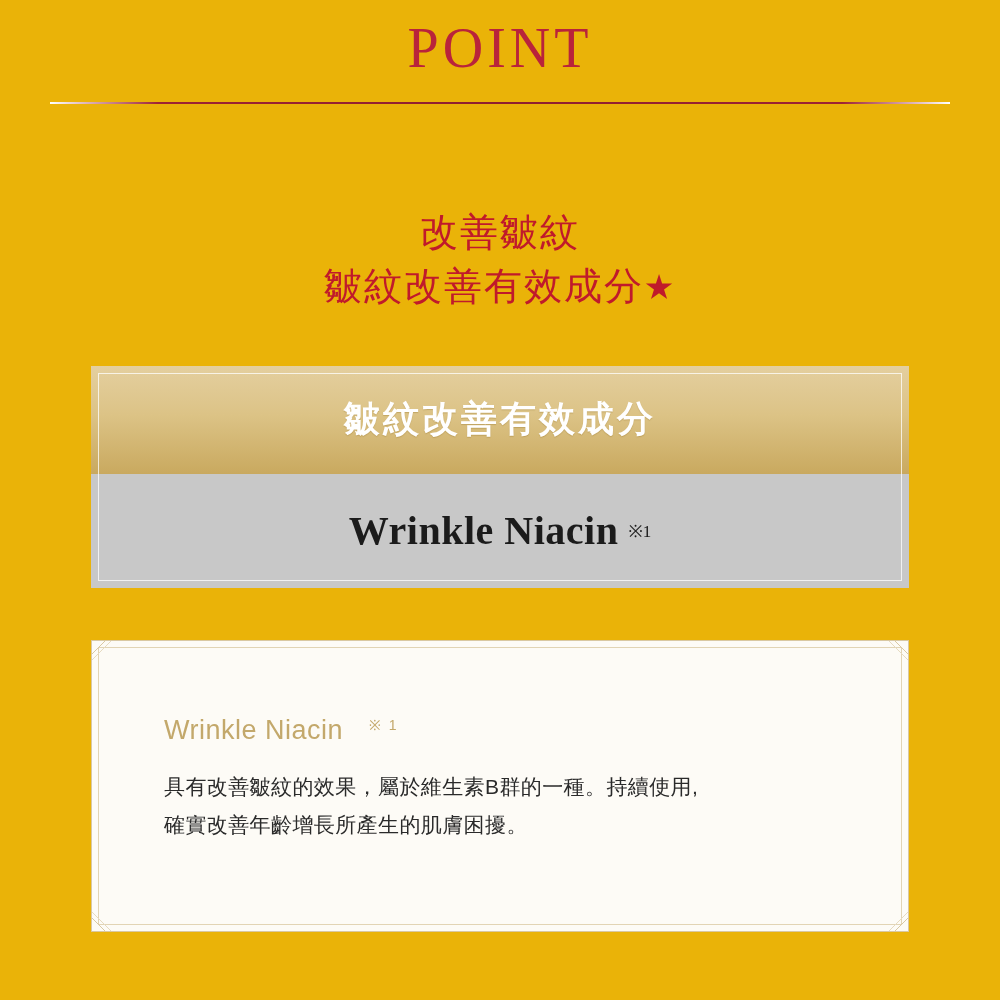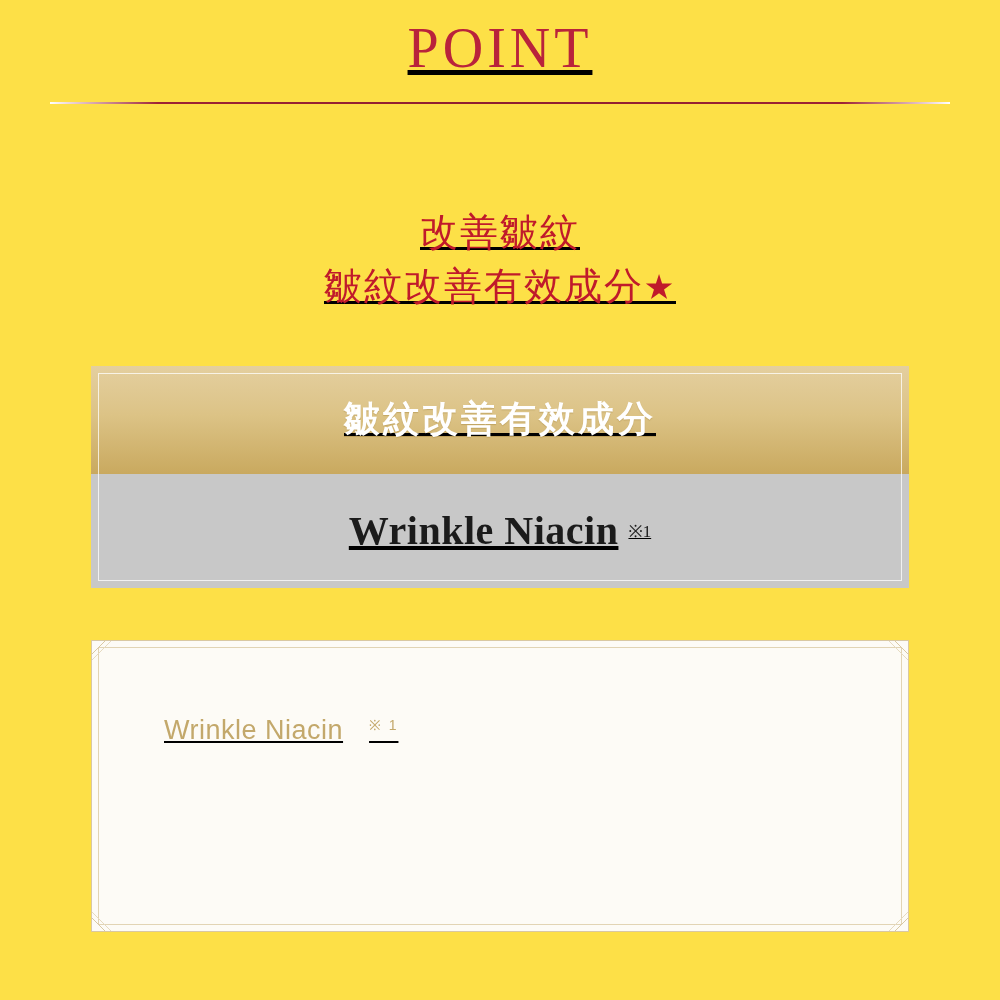--- a/index.html
+++ b/index.html
@@ -12,22 +12,21 @@
     background: #ffffff;
     font-family: "Liberation Sans", sans-serif;
     -webkit-font-smoothing: antialiased;
     overflow: hidden;
   }
 
   .page {
     position: relative;
     width: 1000px;
     height: 1000px;
-    background: #fde047;
-    text-decoration: underline;
+    background: #eab308;
   }
 
   
   .header {
     padding-top: 18px;
     text-align: center;
   }
   .header-title {
     font-family: "Liberation Serif", "DejaVu Serif", serif;
     font-size: 56px;
@@ -234,16 +233,20 @@
       <svg width="26" height="26" viewBox="0 0 26 26" aria-hidden="true">
         <path d="M0 13 L13 0" stroke="#d9c8a2" stroke-width="1" fill="none"></path>
         <path d="M0 19 L19 0" stroke="#e6dac0" stroke-width="1" fill="none"></path>
       </svg>
     </div>
 
     <div class="card-body">
       <div class="card-title">
         <span>Wrinkle Niacin</span><span class="card-title-note">※ 1</span>
       </div>
+      <div class="card-text">
+        <span class="card-text-line">具有改善皺紋的效果，屬於維生素B群的一種。持續使用,</span>
+        <span class="card-text-line">確實改善年齡增長所產生的肌膚困擾。</span>
+      </div>
     </div>
   </div>
 
 </div>
 
 </body></html>

